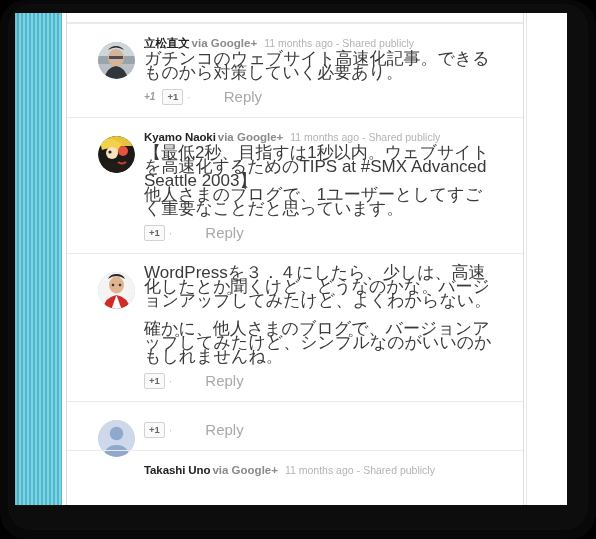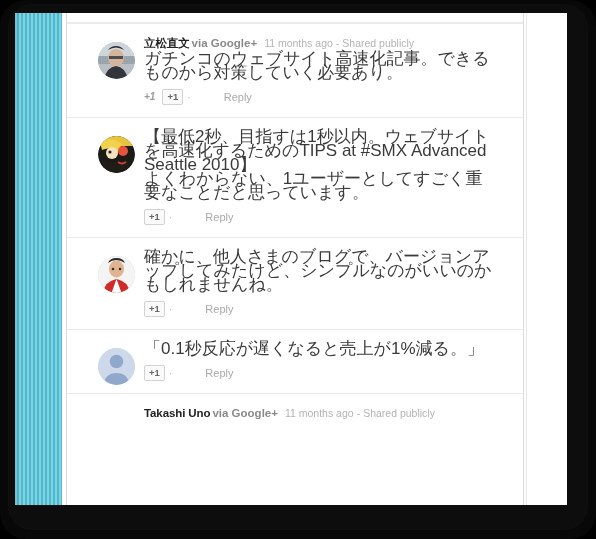--- a/index.html
+++ b/index.html
@@ -197,21 +197,21 @@
     padding: 1px 4px 2px 4px;
     vertical-align: middle;
   }
   .act-sep {
     font-size: 10.5px;
     color: #c0c0c0;
     margin: 0 4px;
     vertical-align: middle;
   }
   .reply {
-    font-size: 11px;
+    font-size: 15px;
     color: #a9a9a9;
     vertical-align: middle;
     text-decoration: none;
     padding-left: 29px;
   }
 </style>
 </head>
 <body>
 
 <div id="frame">
@@ -278,22 +278,25 @@
               <path d="M2 6 q10 -7 22 2 l-4 8 q-8 -6 -16 -2z" fill="#f2d14b"></path>
               <circle cx="14" cy="17" r="6" fill="#f5e2c0"></circle>
               <circle cx="25" cy="15" r="5" fill="#e5533d"></circle>
               <path d="M6 24 q10 6 24 -2 l2 15 h-32z" fill="#201d19"></path>
               <circle cx="12" cy="16" r="1.6" fill="#222"></circle>
               <path d="M20 26 q4 3 8 0" stroke="#c9432f" stroke-width="2" fill="none"></path>
             </g>
           </svg>
         </div>
         <div class="comment-body">
-          <p class="ctext">【最低2秒、目指すは1秒以内。ウェブサイトを高速化するためのTIPS at #SMX Advanced Seattle 2010】</p>
-          <p class="ctext" style="margin-top:0">よくわからない、1ユーザーとしてすごく重要なことだと思っています。</p>
+          <div class="meta">
+            <span class="author">Kyamo Naoki</span><span class="via">via Google+</span><span class="time">11 months ago</span><span class="meta-sep">-</span><span class="visibility">Shared publicly</span>
+          </div>
+          <p class="ctext">【最低2秒、目指すは1秒以内。ウェブサイトを高速化するためのTIPS at #SMX Advanced Seattle 2003】</p>
+          <p class="ctext" style="margin-top:0">他人さまのブログで、1ユーザーとしてすごく重要なことだと思っています。</p>
           <div class="actions">
             <span class="plus-btn">+1</span><span class="act-sep">·</span><a class="reply" href="#">Reply</a>
           </div>
         </div>
       </div>
 
       <div class="comment">
         <div class="avatar">
           <svg viewBox="0 0 37 37">
             <defs>
@@ -306,20 +309,21 @@
               <ellipse cx="18.5" cy="13" rx="7.5" ry="8.5" fill="#e0b48e"></ellipse>
               <path d="M10 7 q8 -6 17 0 q-2 -5 -8.5 -5 q-6.5 0 -8.5 5z" fill="#2a2a2a"></path>
               <path d="M5 37 q2 -12 13.5 -14 q11.5 2 13.5 14z" fill="#cf2b28"></path>
               <path d="M18.5 23 l-5 14 h10z" fill="#ffffff"></path>
               <circle cx="15" cy="13" r="1.3" fill="#333"></circle>
               <circle cx="22" cy="13" r="1.3" fill="#333"></circle>
             </g>
           </svg>
         </div>
         <div class="comment-body">
+          <p class="ctext">WordPressを３．４にしたら、少しは、高速化したとか聞くけど、どうなのかな。バージョンアップしてみたけど、よくわからない。</p>
           <p class="ctext">確かに、他人さまのブログで、バージョンアップしてみたけど、シンプルなのがいいのかもしれませんね。</p>
           <div class="actions">
             <span class="plus-btn">+1</span><span class="act-sep">·</span><a class="reply" href="#">Reply</a>
           </div>
         </div>
       </div>
 
       <div class="comment">
         <div class="avatar">
           <svg viewBox="0 0 37 37">
@@ -329,21 +333,20 @@
                 </clipPath>
               </defs>
             <g clip-path="url(#c4)">
               <rect width="37" height="37" fill="#cdd9ea"></rect>
               <circle cx="18.5" cy="13.5" r="6.8" fill="#8fa8cc"></circle>
               <path d="M5.5 37 q1.5 -12 13 -12 q11.5 0 13 12z" fill="#8fa8cc"></path>
             </g>
           </svg>
         </div>
         <div class="comment-body">
-          <p class="ctext">「0.1秒反応が遅くなると売上が1%減る。」</p>
           <div class="actions">
             <span class="plus-btn">+1</span><span class="act-sep">·</span><a class="reply" href="#">Reply</a>
           </div>
         </div>
       </div>
 
       <div class="comment">
 
         <div class="comment-body">
           <div class="meta">

